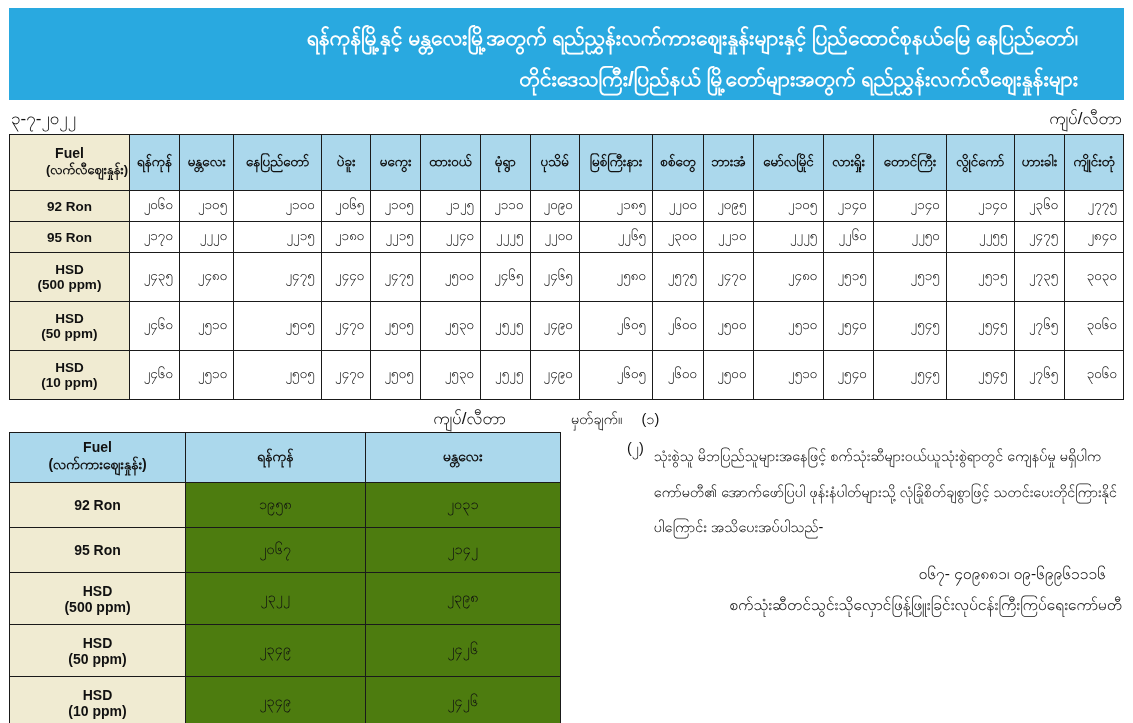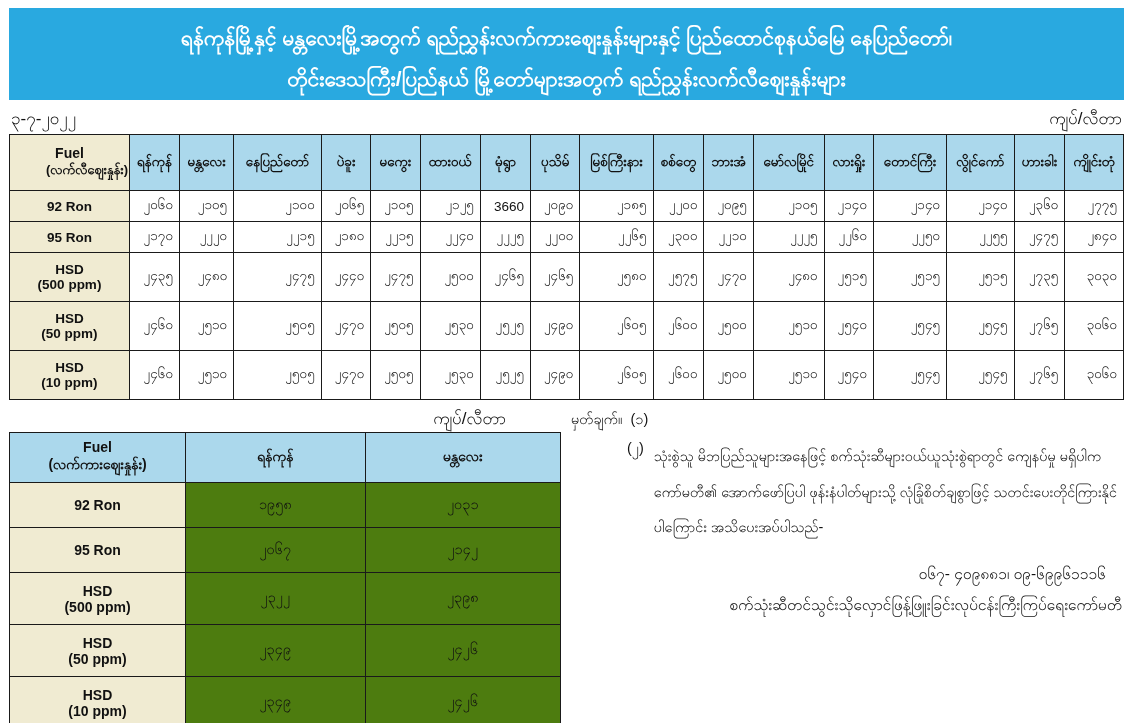--- a/index.html
+++ b/index.html
@@ -4,22 +4,22 @@
 <style>
   :root{
     --banner:#29a9e0; --thead:#abd8ec; --label:#f0ebd2;
     --border:#1a1a1a; --banner-text:#ffffff; --ink:#111111;
   }
   *{box-sizing:border-box;margin:0;padding:0;}
   html,body{width:1133px;height:723px;overflow:hidden;background:#ffffff;
     font-family:"Liberation Sans","DejaVu Sans",sans-serif;color:var(--ink);}
   .page{padding:8px 9px 0 9px;}
 
-  .banner{background:var(--banner);color:var(--banner-text);text-align:center;
-    font-weight:bold;font-size:21px;line-height:1.95;padding:10px 30px 8px 30px;height:92px;}
+  .banner{background:var(--banner);color:var(--banner-text);text-align:right;
+    font-weight:bold;font-size:21px;line-height:1.95;padding:10px 46px 8px 30px;height:92px;}
   .banner div{white-space:nowrap;}
 
   .meta-row{display:flex;justify-content:space-between;align-items:flex-end;
     font-size:17px;height:34px;padding:4px 2px 2px 2px;}
 
   table{border-collapse:collapse;width:100%;}
   th,td{border:1px solid var(--border);}
   .retail{table-layout:auto;}
   .retail thead tr{height:56px;}
   .retail thead th{background:var(--thead);font-size:13.5px;font-weight:bold;padding:2px 1px;}
@@ -35,21 +35,21 @@
   .unit2{font-size:17px;text-align:right;padding:5px 55px 4px 0;height:30px;}
   .wholesale thead tr{height:50px;}
   .wholesale thead th{background:var(--thead);font-size:14px;font-weight:bold;}
   .wholesale thead th.fuel-head{background:var(--thead);width:176px;}
   .wholesale tbody th{background:var(--label);font-weight:bold;font-size:14px;width:176px;}
   .wholesale tbody td{font-size:14.5px;text-align:center;background:#4d7c0f;}
   .w-ron{height:45px;}
   .w-hsd{height:52px;}
 
   .notes{flex:1;padding:8px 2px 0 10px;font-size:14.5px;}
-  .note-line1{display:flex;gap:8px;align-items:baseline;white-space:nowrap;}
+  .note-line1{display:flex;gap:19px;align-items:baseline;white-space:nowrap;}
   .note-item2{display:flex;gap:10px;margin-top:8px;padding-left:56px;}
   .note-item2 .txt{line-height:2.45;flex:1;}
   .phones{text-align:right;font-size:15.5px;line-height:2.3;margin-top:10px;padding-right:16px;}
   .committee{text-align:right;font-size:15.5px;margin-top:4px;padding-right:0;}
 </style>
 </head>
 <body>
 
 <div class="page">
 
@@ -93,21 +93,21 @@
         <tr class="row-ron">
           <th>
             <div>92 Ron</div>
           </th>
           <td>၂၀၆၀</td>
           <td>၂၁၀၅</td>
           <td>၂၁၀၀</td>
           <td>၂၀၆၅</td>
           <td>၂၁၀၅</td>
           <td>၂၁၂၅</td>
-          <td>3660</td>
+          <td>၂၁၁၀</td>
           <td>၂၀၉၀</td>
           <td>၂၁၈၅</td>
           <td>၂၂၀၀</td>
           <td>၂၀၉၅</td>
           <td>၂၁၀၅</td>
           <td>၂၁၄၀</td>
           <td>၂၁၄၀</td>
           <td>၂၁၄၀</td>
           <td>၂၃၆၀</td>
           <td>၂၇၇၅</td>

